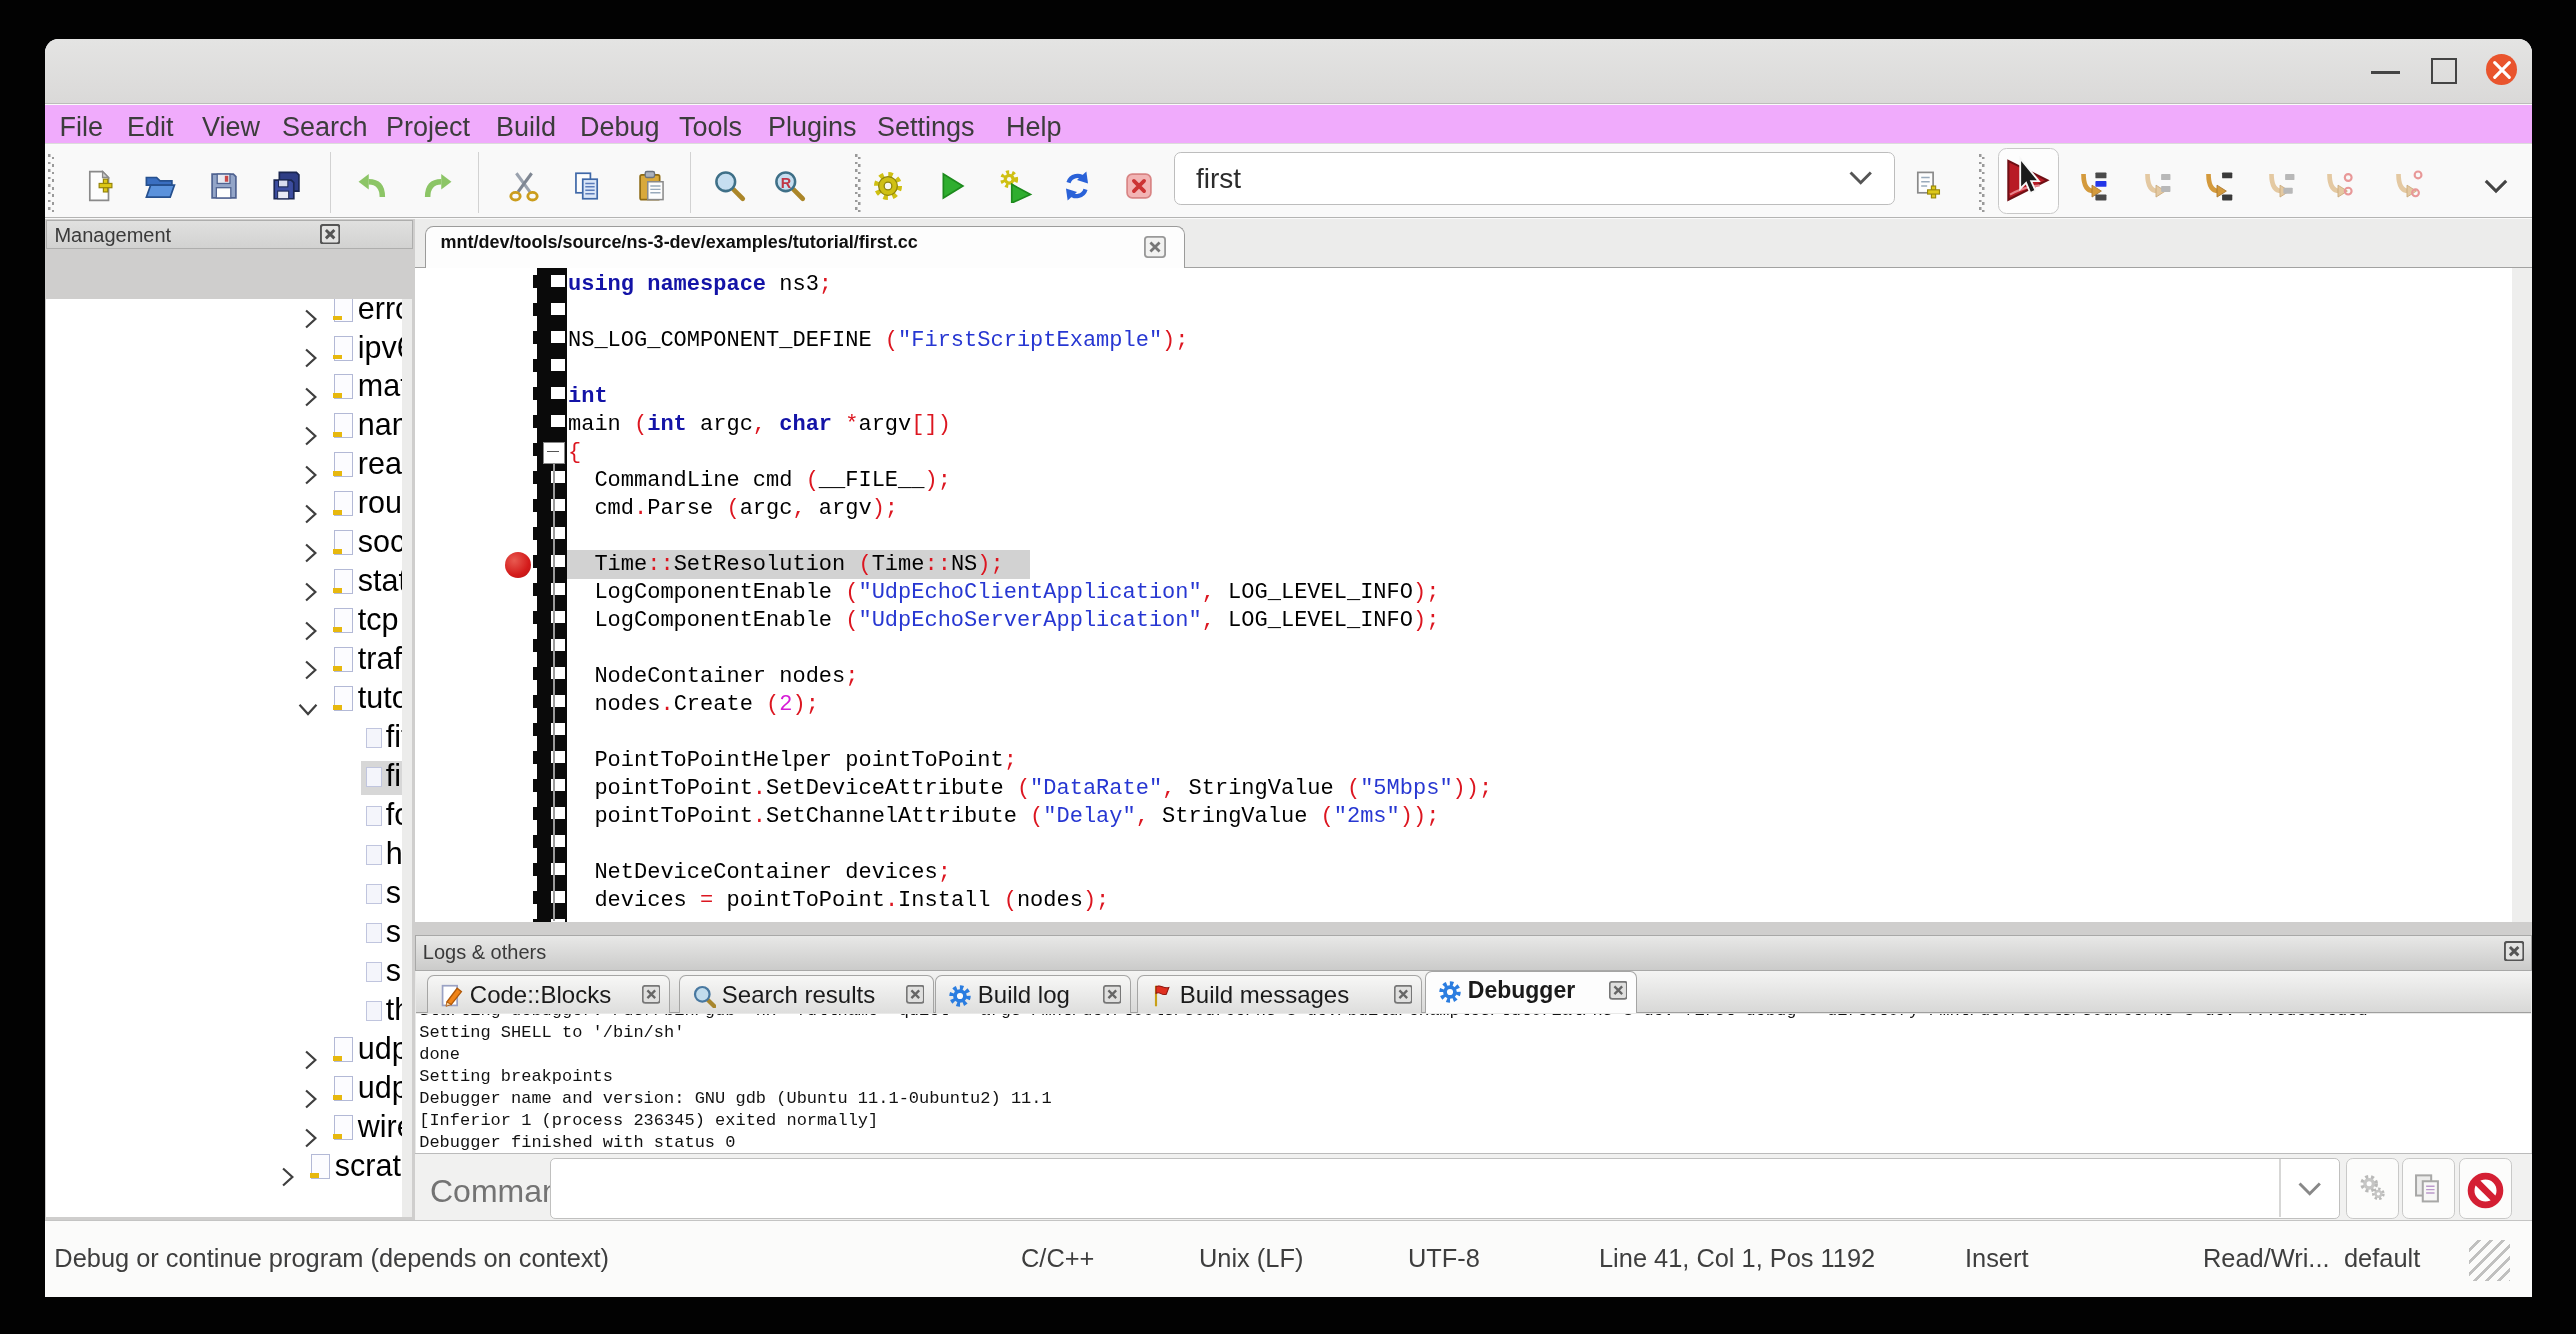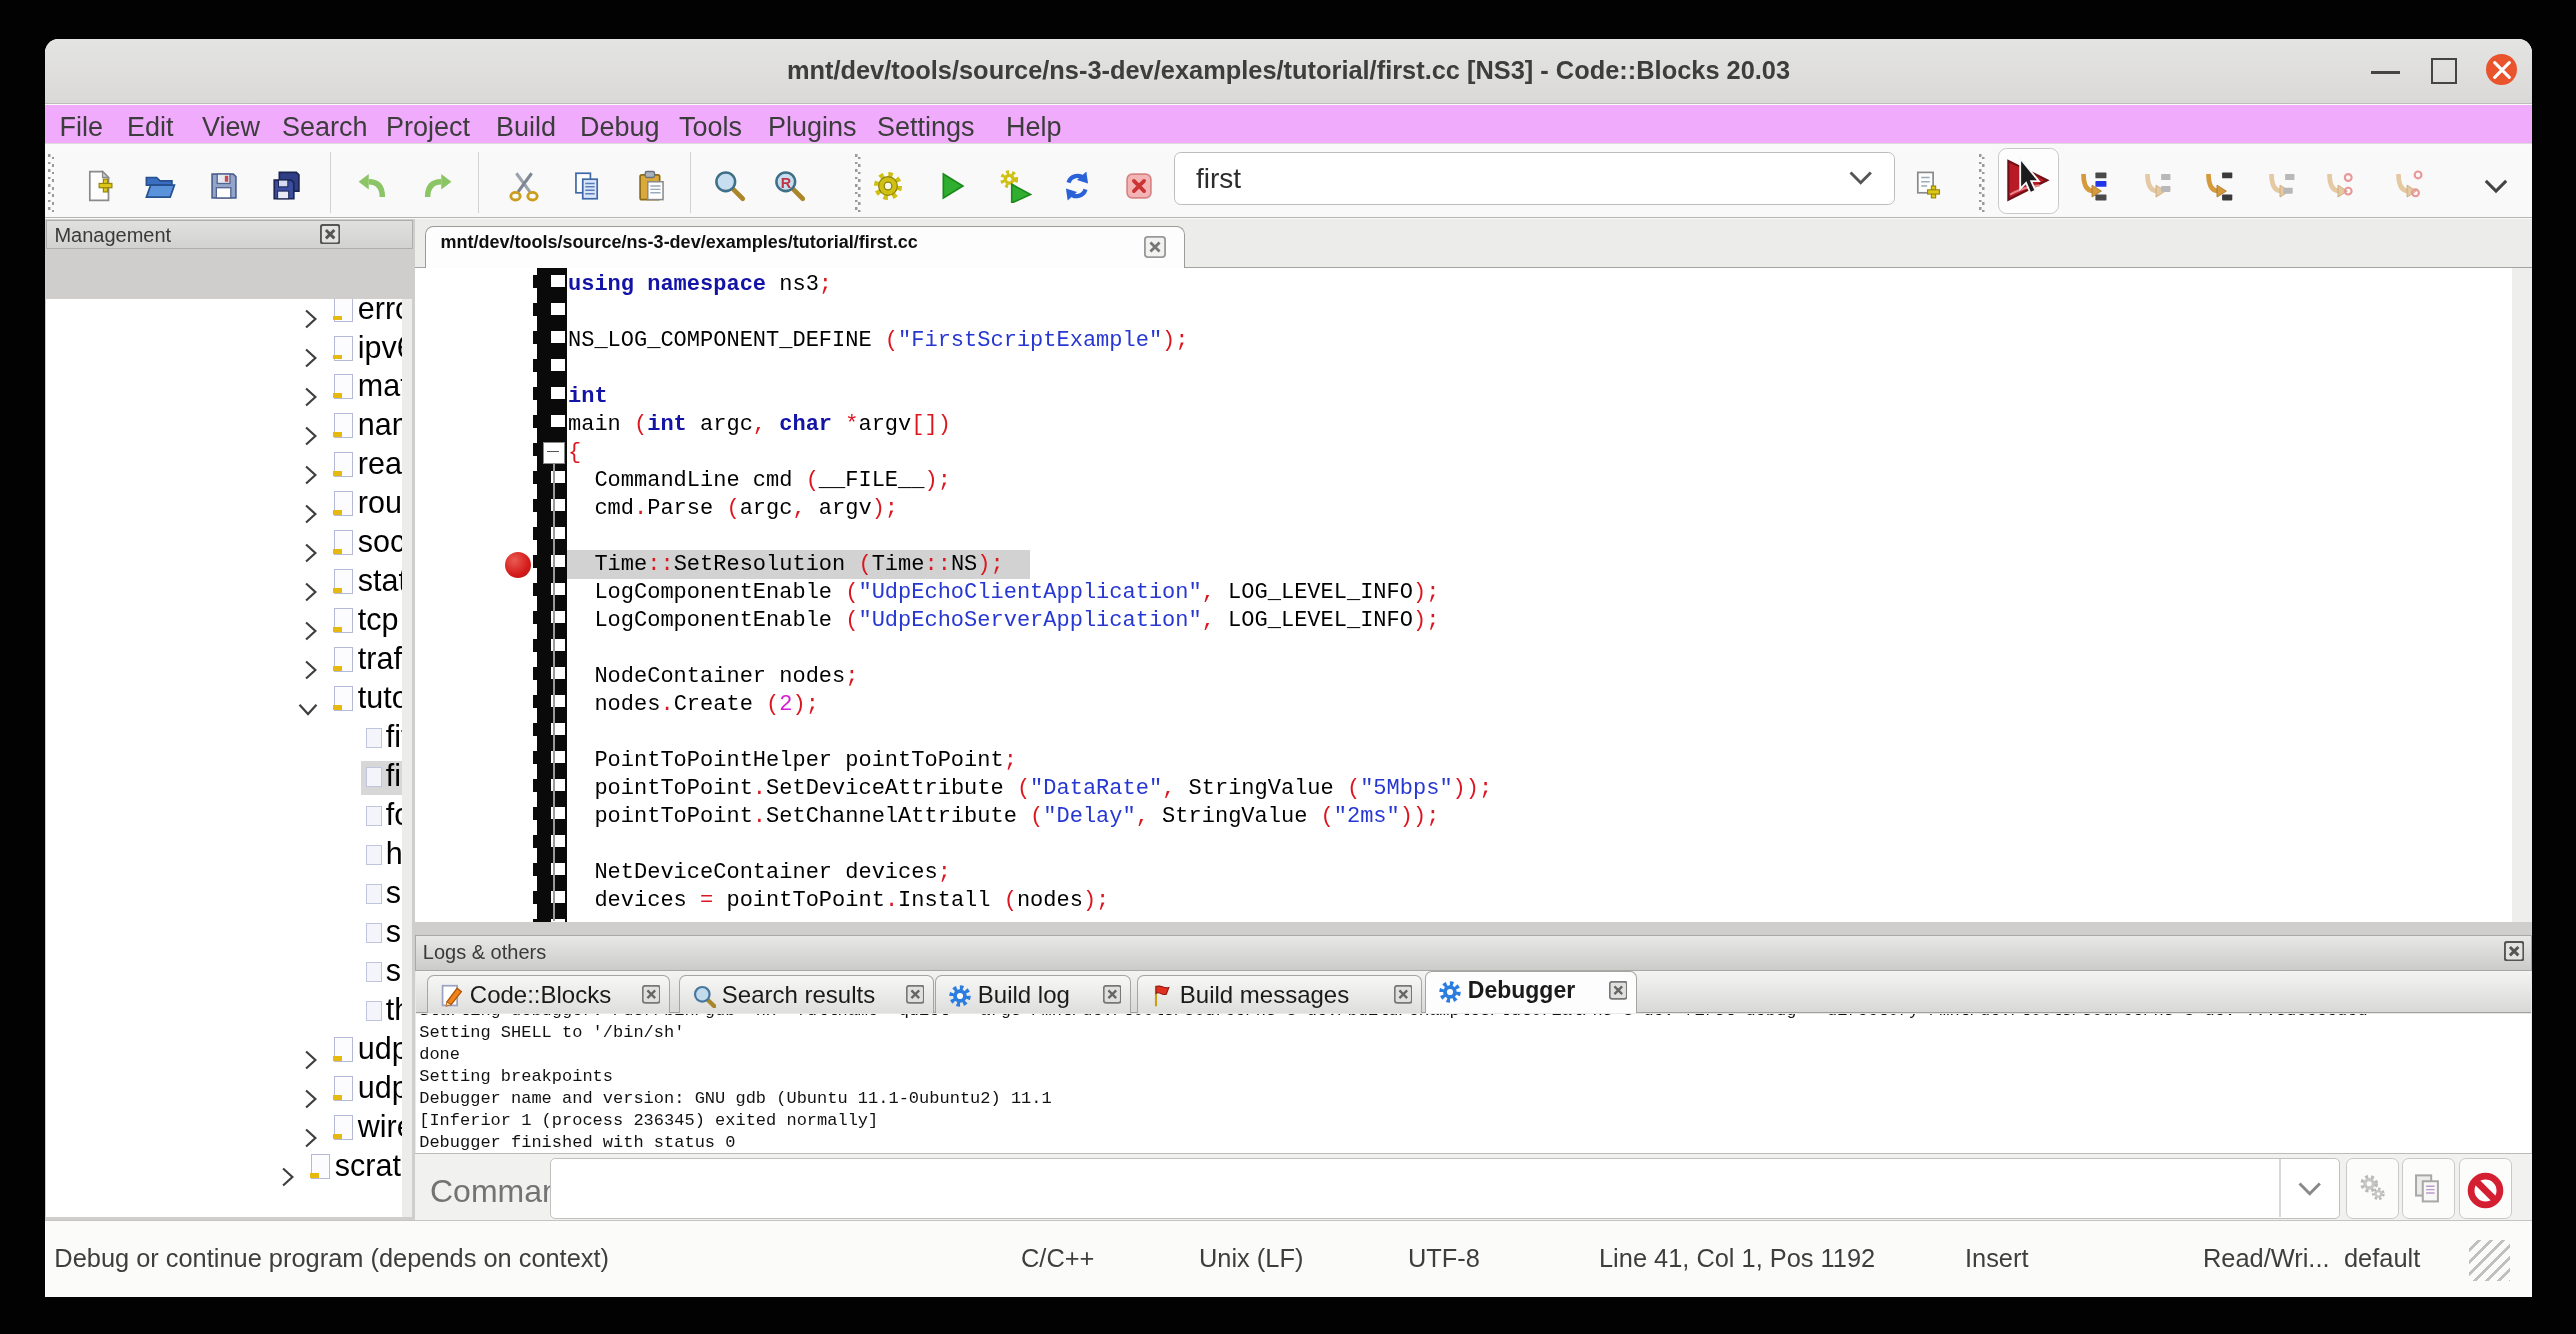--- a/index.html
+++ b/index.html
@@ -115,21 +115,20 @@
 #statusbar .f { position:absolute; top:23px; font-size:25.4px; color:#3e3e3e; white-space:pre; }
 #grip-corner { position:absolute; right:22px; top:18.6px; width:41px; height:41px;
   background:repeating-linear-gradient(135deg, transparent 0 6px, #c0c0bf 6px 8.5px); }
 </style>
 </head>
 <body>
 <div id="root">
 <div id="win">
 
   <div id="titlebar">
-    <div id="title-text">mnt/dev/tools/source/ns-3-dev/examples/tutorial/first.cc [NS3] - Code::Blocks 20.03</div>
     <div id="btn-min"></div>
     <div id="btn-max"></div>
     <div id="btn-close">
           <svg width="18" height="18" viewBox="0 0 21 21">
             <path d="M2 2 L19 19 M19 2 L2 19" stroke="#fff" stroke-width="3.6" stroke-linecap="round"></path>
           </svg>
         </div>
   </div>
 
   <div id="menubar">

